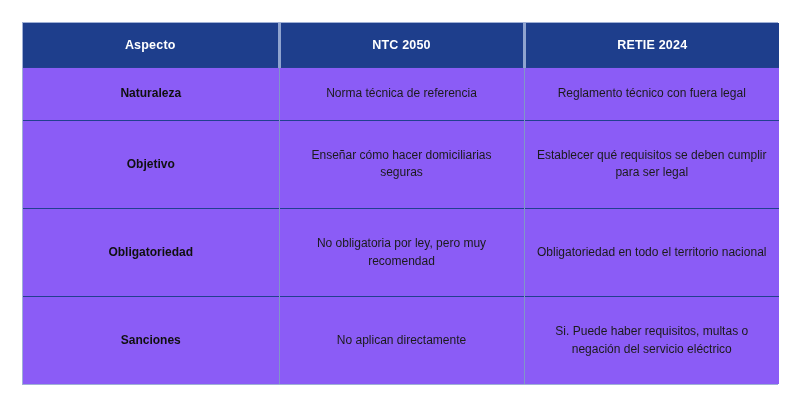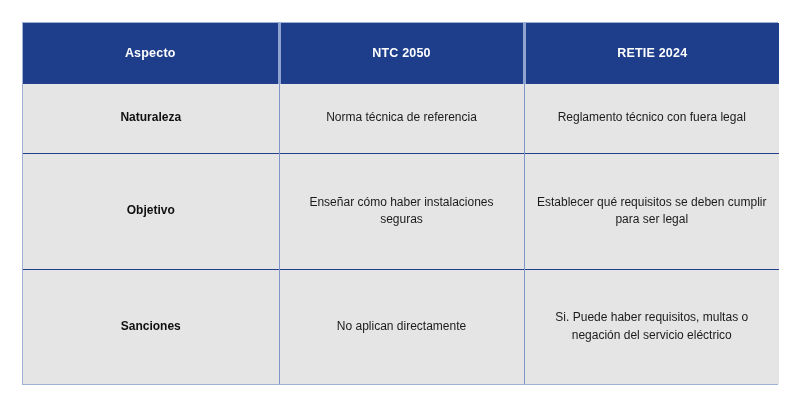--- a/index.html
+++ b/index.html
@@ -33,41 +33,41 @@
     border-collapse: collapse;
     table-layout: fixed;
   }
 
   col.col-aspect { width: 256px; }
   col.col-b { width: 245px; }
   col.col-c { width: 255px; }
 
   thead tr.header-row {
     background: #1E3E8C;
-    height: 60px;
+    height: 44px;
   }
 
   thead th {
     color: #ffffff;
     font-size: 12.5px;
     font-weight: bold;
     text-align: center;
     vertical-align: middle;
     letter-spacing: 0.2px;
     padding: 0 6px;
     border: none;
     box-sizing: border-box;
   }
 
   thead th.divider-left {
     border-left: 3px solid #84cc16;
   }
 
   tbody tr.data-row {
-    background: #e5e5e5;
+    background: #8b5cf6;
     border-top: 1px solid #24409186;
   }
 
   tbody tr.data-row {
     border-top: 1px solid #22408E;
   }
 
   tbody td {
     font-size: 12px;
     color: #1b1b1b;
@@ -127,24 +127,35 @@
         </td>
         <td class="divider-left">
           <span class="cell-text">Reglamento técnico con fuera legal</span>
         </td>
       </tr>
       <tr class="data-row">
         <td class="cell-aspect">
           <span class="cell-text">Objetivo</span>
         </td>
         <td class="divider-left">
-          <span class="cell-text">Enseñar cómo haber instalaciones seguras</span>
+          <span class="cell-text">Enseñar cómo hacer domiciliarias seguras</span>
         </td>
         <td class="divider-left">
           <span class="cell-text">Establecer qué requisitos se deben cumplir para ser legal</span>
+        </td>
+      </tr>
+      <tr class="data-row">
+        <td class="cell-aspect">
+          <span class="cell-text">Obligatoriedad</span>
+        </td>
+        <td class="divider-left">
+          <span class="cell-text">No obligatoria por ley, pero muy recomendad</span>
+        </td>
+        <td class="divider-left">
+          <span class="cell-text">Obligatoriedad en todo el territorio nacional</span>
         </td>
       </tr>
       <tr class="data-row">
         <td class="cell-aspect">
           <span class="cell-text">Sanciones</span>
         </td>
         <td class="divider-left">
           <span class="cell-text">No aplican directamente</span>
         </td>
         <td class="divider-left">

